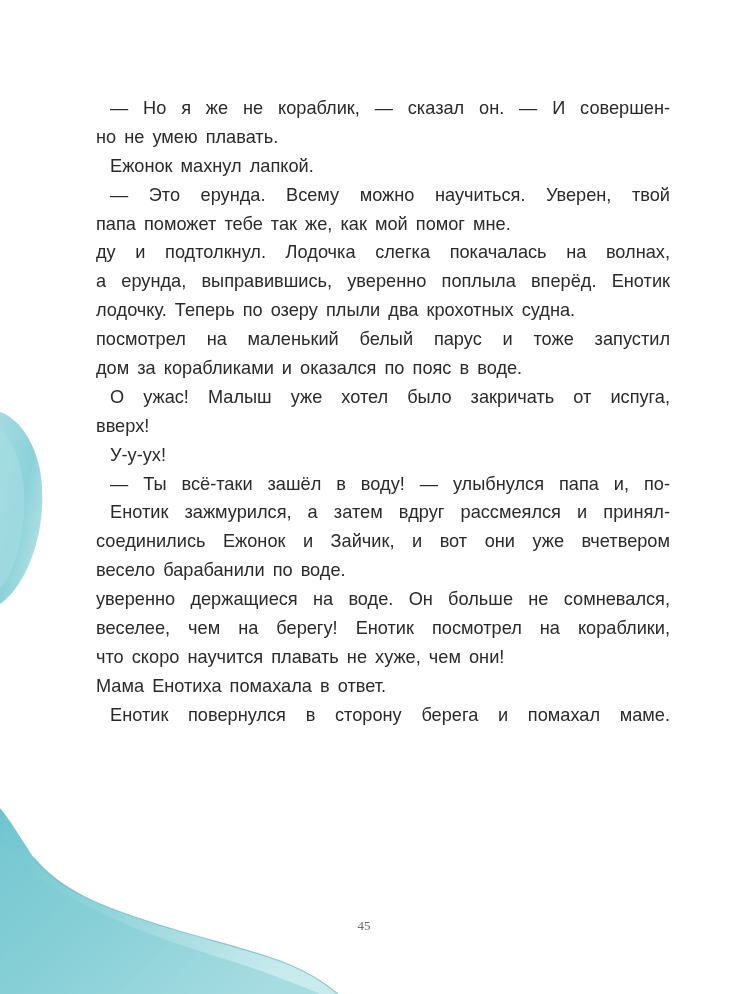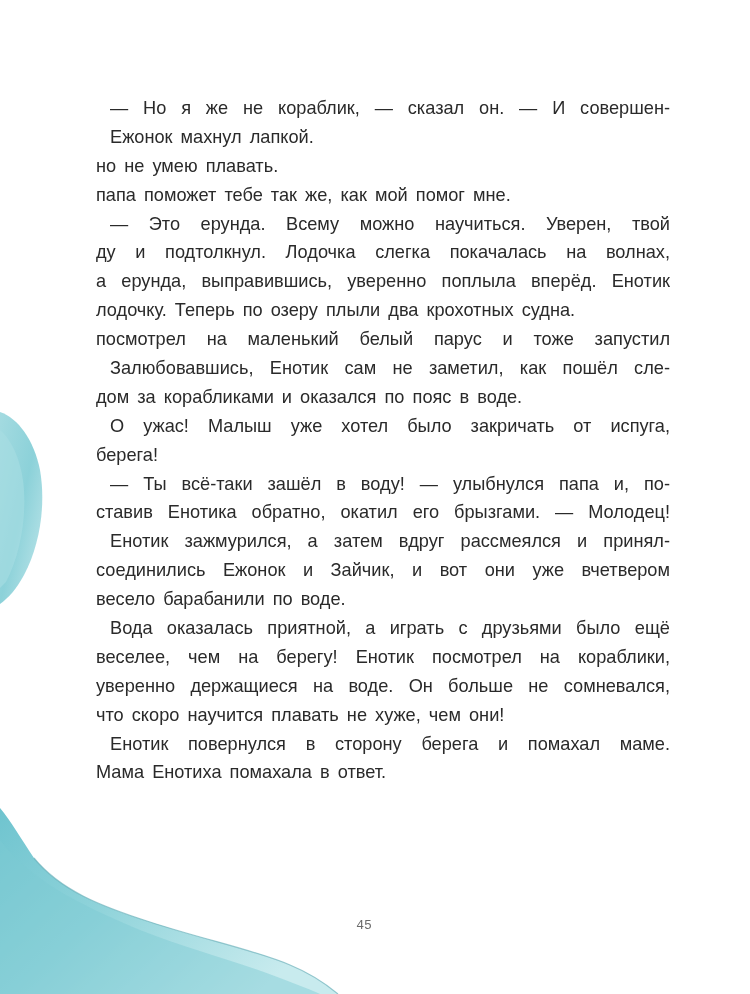--- a/index.html
+++ b/index.html
@@ -28,21 +28,21 @@
     text-align-last: justify;
   }
   .line.last { text-align-last: left; }
   .line.indent { padding-left: 14px; }
   .page-number {
     position: absolute;
     left: 352px;
     top: 918px;
     width: 24px;
     text-align: center;
-    font-family: Liberation Mono, monospace;
+    font-family: Liberation Serif, serif;
     font-size: 13px;
     color: #6a6a6a;
   }
 </style>
 </head>
 <body>
 
 <div class="page">
 
   <svg class="watercolor" viewBox="0 0 750 994" xmlns="http://www.w3.org/2000/svg">
@@ -62,39 +62,37 @@
     <path d="M0,412 C18,418 34,440 40,470 C46,505 40,545 24,575 C16,590 8,598 0,604 Z" fill="url(#wcA)" opacity="0.95"></path>
     <path d="M0,430 C12,440 22,462 24,490 C26,520 20,555 6,582 L0,588 Z" fill="#a9dde2" opacity="0.6"></path>
 
     <path d="M0,808 C10,820 22,840 34,858 C60,890 100,906 150,922 C205,940 255,950 290,965 C312,974 326,984 338,994 L0,994 Z" fill="url(#wcB)"></path>
     <path d="M0,840 C30,880 80,905 140,930 C190,950 240,962 280,978 C300,986 312,990 320,994 L0,994 Z" fill="#7cc9d2" opacity="0.45"></path>
     <path d="M34,858 C60,890 100,906 150,922 C205,940 255,950 290,965 C312,974 326,984 338,994" fill="none" stroke="#5fa9b3" stroke-width="1.2" opacity="0.6"></path>
   </svg>
 
   <div class="text-block">
     <span class="line indent">— Но я же не кораблик, — сказал он. — И совершен-</span>
+    <span class="line last">но не умею плавать.</span>
     <span class="line indent last">Ежонок махнул лапкой.</span>
-    <span class="line last">но не умею плавать.</span>
+    <span class="line indent">— Это ерунда. Всему можно научиться. Уверен, твой</span>
     <span class="line last">папа поможет тебе так же, как мой помог мне.</span>
-    <span class="line indent">— Это ерунда. Всему можно научиться. Уверен, твой</span>
     <span class="line">ду и подтолкнул. Лодочка слегка покачалась на волнах,</span>
     <span class="line">а ерунда, выправившись, уверенно поплыла вперёд. Енотик</span>
     <span class="line last">лодочку. Теперь по озеру плыли два крохотных судна.</span>
     <span class="line">посмотрел на маленький белый парус и тоже запустил</span>
-    <span class="line indent">Залюбовавшись, Енотик сам не заметил, как пошёл сле-</span>
     <span class="line last">дом за корабликами и оказался по пояс в воде.</span>
     <span class="line indent">О ужас! Малыш уже хотел было закричать от испуга,</span>
-    <span class="line last">берега!</span>
+    <span class="line last">вверх!</span>
+    <span class="line indent last">У-у-ух!</span>
     <span class="line indent">— Ты всё-таки зашёл в воду! — улыбнулся папа и, по-</span>
-    <span class="line">ставив Енотика обратно, окатил его брызгами. — Молодец!</span>
     <span class="line indent">Енотик зажмурился, а затем вдруг рассмеялся и принял-</span>
     <span class="line">соединились Ежонок и Зайчик, и вот они уже вчетвером</span>
     <span class="line last">весело барабанили по воде.</span>
-    <span class="line indent">Вода оказалась приятной, а играть с друзьями было ещё</span>
+    <span class="line">уверенно держащиеся на воде. Он больше не сомневался,</span>
     <span class="line">веселее, чем на берегу! Енотик посмотрел на кораблики,</span>
-    <span class="line">уверенно держащиеся на воде. Он больше не сомневался,</span>
     <span class="line last">что скоро научится плавать не хуже, чем они!</span>
+    <span class="line last">Мама Енотиха помахала в ответ.</span>
     <span class="line indent">Енотик повернулся в сторону берега и помахал маме.</span>
-    <span class="line last">Мама Енотиха помахала в ответ.</span>
   </div>
 
   <div class="page-number">45</div>
 </div>
 
 </body></html>

